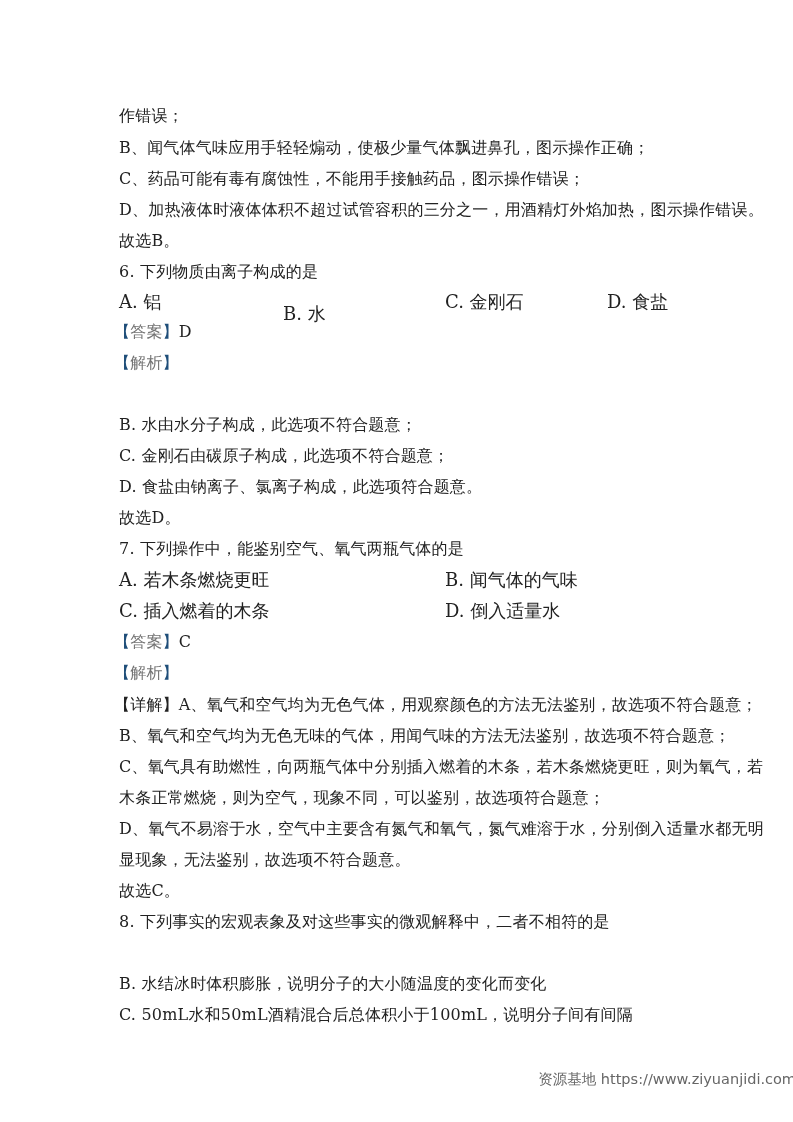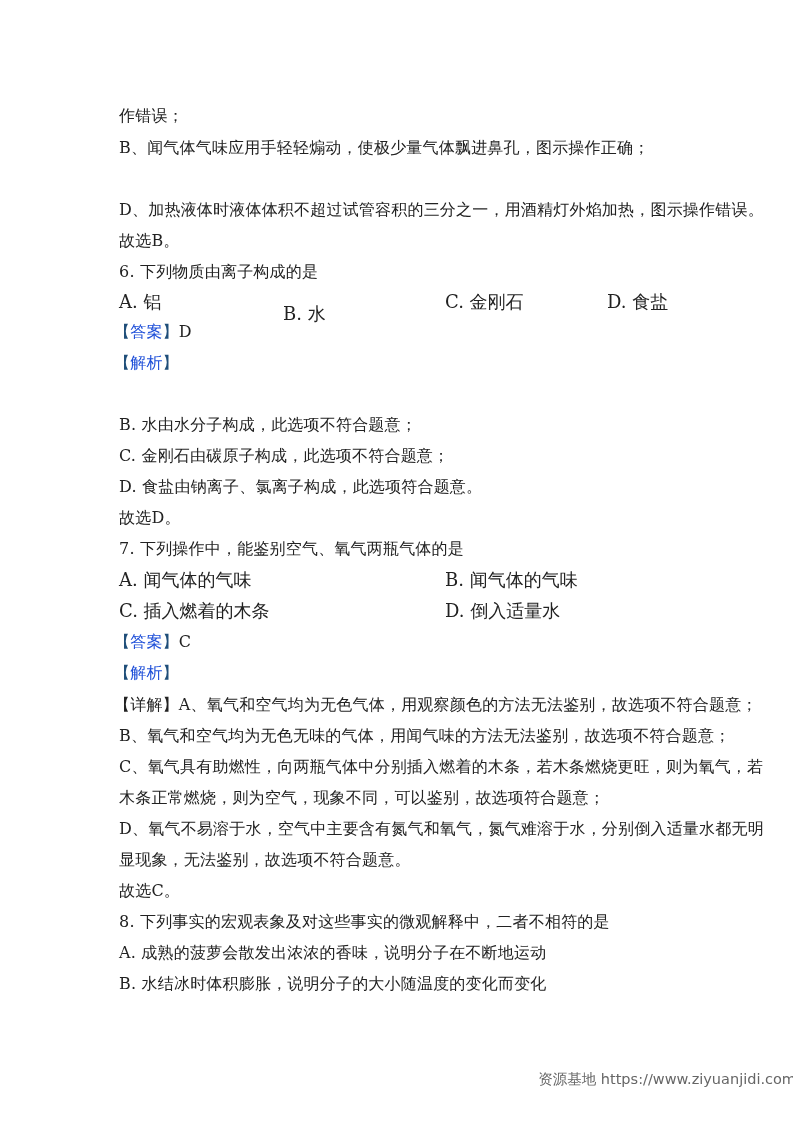--- a/index.html
+++ b/index.html
@@ -8,34 +8,35 @@
     font-family: "DejaVu Serif", "Liberation Serif", serif;
     color: #222; overflow: hidden;
   }
   .page { position: absolute; left: 0; top: 0; width: 793px; height: 1122px; }
   .line {
     position: absolute; left: 119px; font-size: 16px; line-height: 18px;
     white-space: nowrap; letter-spacing: 0.2px;
   }
   .opt { position: absolute; font-size: 18px; line-height: 18px; white-space: nowrap; }
   .tag-bracket { color: #1f4e79; }
-  .tag-text { color: #1d4ed8; }
+  .tag-text { color: #737373; }
   .footer {
     position: absolute; left: 0; width: 778px; top: 1070px; text-align: right;
     font-family: "DejaVu Sans", "Liberation Sans", sans-serif;
     font-size: 14.5px; color: #666; margin-left: 18px;
   }
 </style>
 </head>
 <body>
 
 <div class="page">
 
   <div class="line" style="top:107px">作错误；</div>
   <div class="line" style="top:139px">B、闻气体气味应用手轻轻煽动，使极少量气体飘进鼻孔，图示操作正确；</div>
+  <div class="line" style="top:170px">C、药品可能有毒有腐蚀性，不能用手接触药品，图示操作错误；</div>
   <div class="line" style="top:201px">D、加热液体时液体体积不超过试管容积的三分之一，用酒精灯外焰加热，图示操作错误。</div>
   <div class="line" style="top:232px">故选B。</div>
 
   <div class="line" style="top:263px">6. 下列物质由离子构成的是</div>
   <div class="opt" style="top:293px; left:119px">A. 铝</div>
   <div class="opt" style="top:305px; left:283px">B. 水</div>
   <div class="opt" style="top:293px; left:445px">C. 金刚石</div>
   <div class="opt" style="top:293px; left:607px">D. 食盐</div>
 
   <div class="line" style="top:323px; left:114px">
@@ -43,21 +44,21 @@
   </div>
   <div class="line" style="top:354px; left:114px">
     <span class="tag-bracket">【</span><span class="tag-text">解析</span><span class="tag-bracket">】</span>
   </div>
   <div class="line" style="top:416px">B. 水由水分子构成，此选项不符合题意；</div>
   <div class="line" style="top:447px">C. 金刚石由碳原子构成，此选项不符合题意；</div>
   <div class="line" style="top:478px">D. 食盐由钠离子、氯离子构成，此选项符合题意。</div>
   <div class="line" style="top:509px">故选D。</div>
 
   <div class="line" style="top:540px">7. 下列操作中，能鉴别空气、氧气两瓶气体的是</div>
-  <div class="opt" style="top:571px; left:119px">A. 闻气体的气味</div>
+  <div class="opt" style="top:571px; left:119px">A. 若木条燃烧更旺</div>
   <div class="opt" style="top:571px; left:445px">B. 闻气体的气味</div>
   <div class="opt" style="top:602px; left:119px">C. 插入燃着的木条</div>
   <div class="opt" style="top:602px; left:445px">D. 倒入适量水</div>
 
   <div class="line" style="top:633px; left:114px">
     <span class="tag-bracket">【</span><span class="tag-text">答案</span><span class="tag-bracket">】</span><span>C</span>
   </div>
   <div class="line" style="top:664px; left:114px">
     <span class="tag-bracket">【</span><span class="tag-text">解析</span><span class="tag-bracket">】</span>
   </div>
@@ -65,17 +66,17 @@
     <span>【</span><span>详解</span><span>】</span><span>A、氧气和空气均为无色气体，用观察颜色的方法无法鉴别，故选项不符合题意；</span>
   </div>
   <div class="line" style="top:727px">B、氧气和空气均为无色无味的气体，用闻气味的方法无法鉴别，故选项不符合题意；</div>
   <div class="line" style="top:758px">C、氧气具有助燃性，向两瓶气体中分别插入燃着的木条，若木条燃烧更旺，则为氧气，若</div>
   <div class="line" style="top:789px">木条正常燃烧，则为空气，现象不同，可以鉴别，故选项符合题意；</div>
   <div class="line" style="top:820px">D、氧气不易溶于水，空气中主要含有氮气和氧气，氮气难溶于水，分别倒入适量水都无明</div>
   <div class="line" style="top:851px">显现象，无法鉴别，故选项不符合题意。</div>
   <div class="line" style="top:882px">故选C。</div>
 
   <div class="line" style="top:913px">8. 下列事实的宏观表象及对这些事实的微观解释中，二者不相符的是</div>
-  <div class="line" style="top:944px">A. 成熟的菠萝会散发出浓浓的香味，说明分子在不断地运动</div>
   <div class="line" style="top:975px">B. 水结冰时体积膨胀，说明分子的大小随温度的变化而变化</div>
+  <div class="line" style="top:1006px">C. 50mL水和50mL酒精混合后总体积小于100mL，说明分子间有间隔</div>
 
   <div class="footer">资源基地 https://www.ziyuanjidi.com</div>
 </div>
 
 </body></html>

